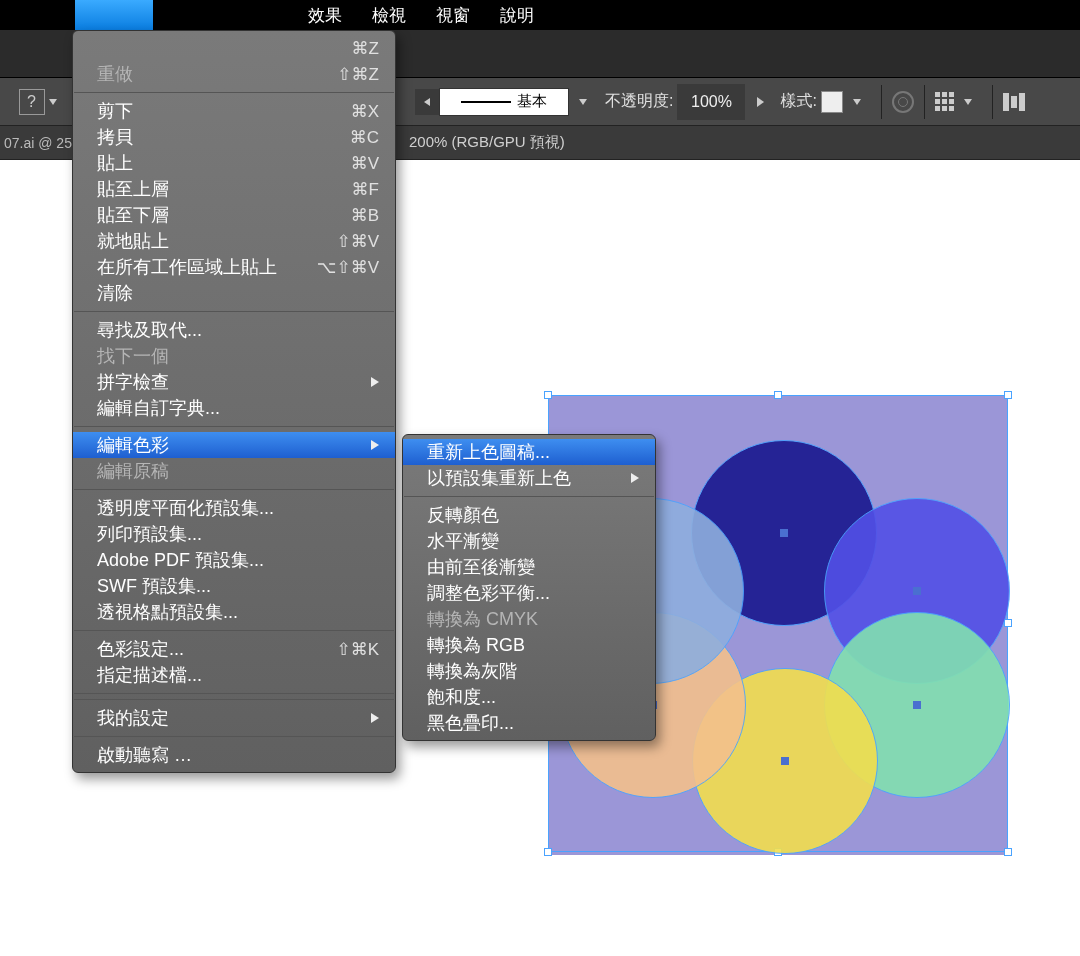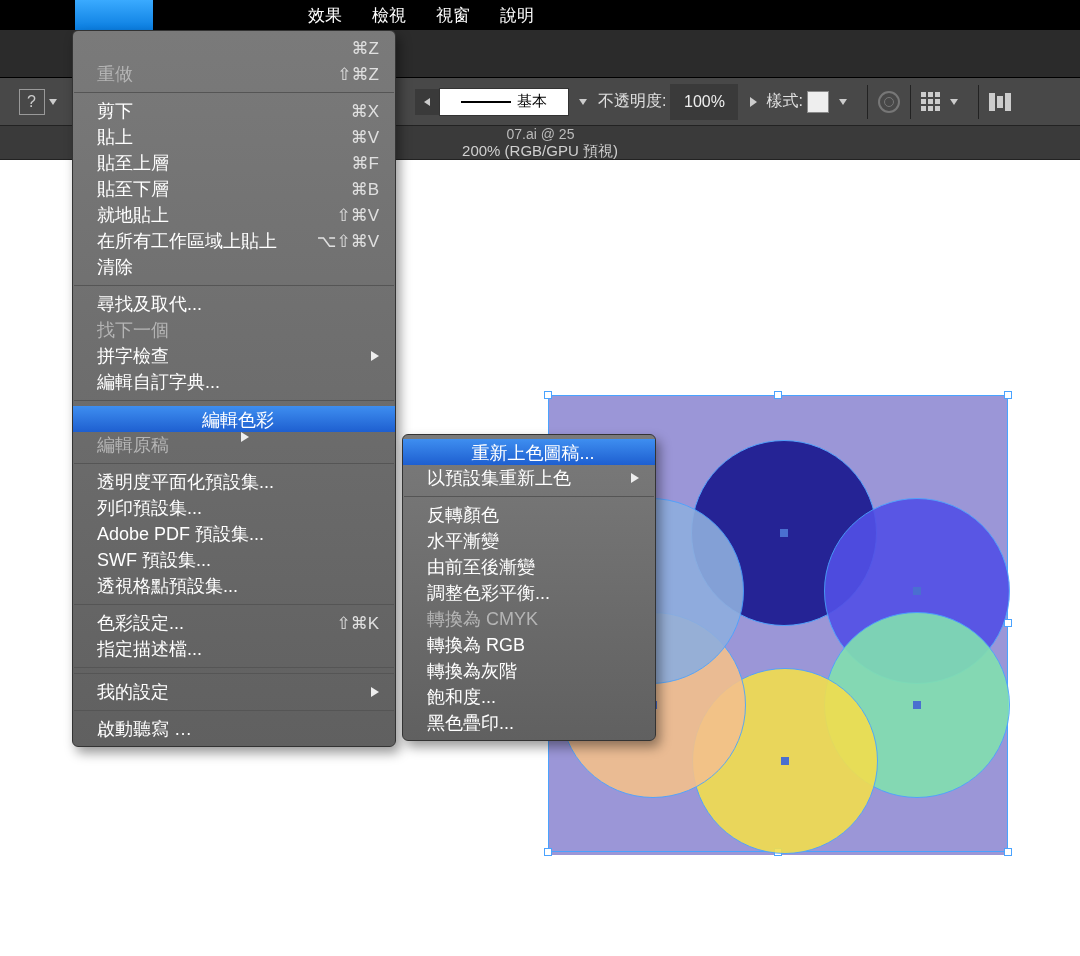--- a/index.html
+++ b/index.html
@@ -60,21 +60,21 @@
     width:0;height:0;border-left:4px solid transparent;border-right:4px solid transparent;border-top:6px solid #ccc;
   }
   .opt-spacer { width: 340px; }
   .stroke-picker {
     width:130px; height:28px; background:#fff; color:#000;
     display:flex; align-items:center; justify-content:center; gap:6px;
     border:1px solid #333; font-size:15px;
   }
   .stroke-line { width:50px; height:2px; background:#000; }
   .opt-drop { width:28px; display:flex; align-items:center; justify-content:center; }
-  .opt-label { margin-left:1px; }
+  .opt-label { margin-left:8px; }
   .opt-val {
     width:68px; height:36px; background:#3a3a3a; margin:0 4px;
     display:flex; align-items:center; justify-content:center; color:#eee;
   }
   .arrow-right {
     width:0;height:0;border-top:5px solid transparent;border-bottom:5px solid transparent;border-left:7px solid #ccc;margin:0 8px;
   }
   .swatch {
     width:22px; height:22px; background:#eee; border:1px solid #888; margin-left:4px;
   }
@@ -84,21 +84,20 @@
   .gridicon {display:grid;grid-template-columns:repeat(3,5px);grid-template-rows:repeat(3,5px);gap:2px;}
   .gridicon span{background:#ccc;}
   .alignicon{display:flex;gap:2px;} .alignicon span{width:6px;height:18px;background:#ccc;}
 
   
   .doctabs {
     background: #3a3a3a;
     height: 34px;
     display:flex; align-items:center; color:#d0d0d0; font-size:15px;
     border-bottom:1px solid #222;
-    flex-direction:column;
   }
   .doctab-left{ width:75px; padding-left:4px; font-size:14px; color:#bbb;}
   .doctab { padding:0 14px; }
 
   
   .canvas-area {
     position:absolute;
     left:0; top:160px; right:0; bottom:0;
     background:#fff;
   }
@@ -136,21 +135,21 @@
   .menu-row {
     display:flex; align-items:center;
     padding: 2px 16px 2px 24px;
     height:26px;
     white-space:nowrap;
   }
   .menu-row .lbl { flex:1; }
   .menu-row .sc { color:#e0e0e0; font-size:17px; padding-left:18px; }
   .menu-row .sub { width:0;height:0;border-top:5px solid transparent;border-bottom:5px solid transparent;border-left:8px solid #eee; margin-left:14px;}
   .menu-row.disabled { color:#b5b5b5; }
-  .menu-row.highlight { background: linear-gradient(#3e8ef0,#1e5fd0); flex-direction: column; }
+  .menu-row.highlight { background: linear-gradient(#3e8ef0,#1e5fd0); }
   .menu-sep { height:1px; background:#888; margin:5px 1px; border-bottom:1px solid #555;}
   .menu1 { left:72px; top:30px; width:324px; }
   .menu2 { left:402px; top:434px; width:254px; }
 
 </style>
 </head>
 <body>
 
 <div class="menubar">
   <div class="menubar-blank"></div>
@@ -256,20 +255,24 @@
   <div class="menu-row disabled">
       <span class="lbl">重做</span>
       <span class="sc">⇧⌘Z</span>
     </div>
   <div class="menu-sep"></div>
   <div class="menu-row">
       <span class="lbl">剪下</span>
       <span class="sc">⌘X</span>
     </div>
   <div class="menu-row">
+      <span class="lbl">拷貝</span>
+      <span class="sc">⌘C</span>
+    </div>
+  <div class="menu-row">
       <span class="lbl">貼上</span>
       <span class="sc">⌘V</span>
     </div>
   <div class="menu-row">
       <span class="lbl">貼至上層</span>
       <span class="sc">⌘F</span>
     </div>
   <div class="menu-row">
       <span class="lbl">貼至下層</span>
       <span class="sc">⌘B</span>

